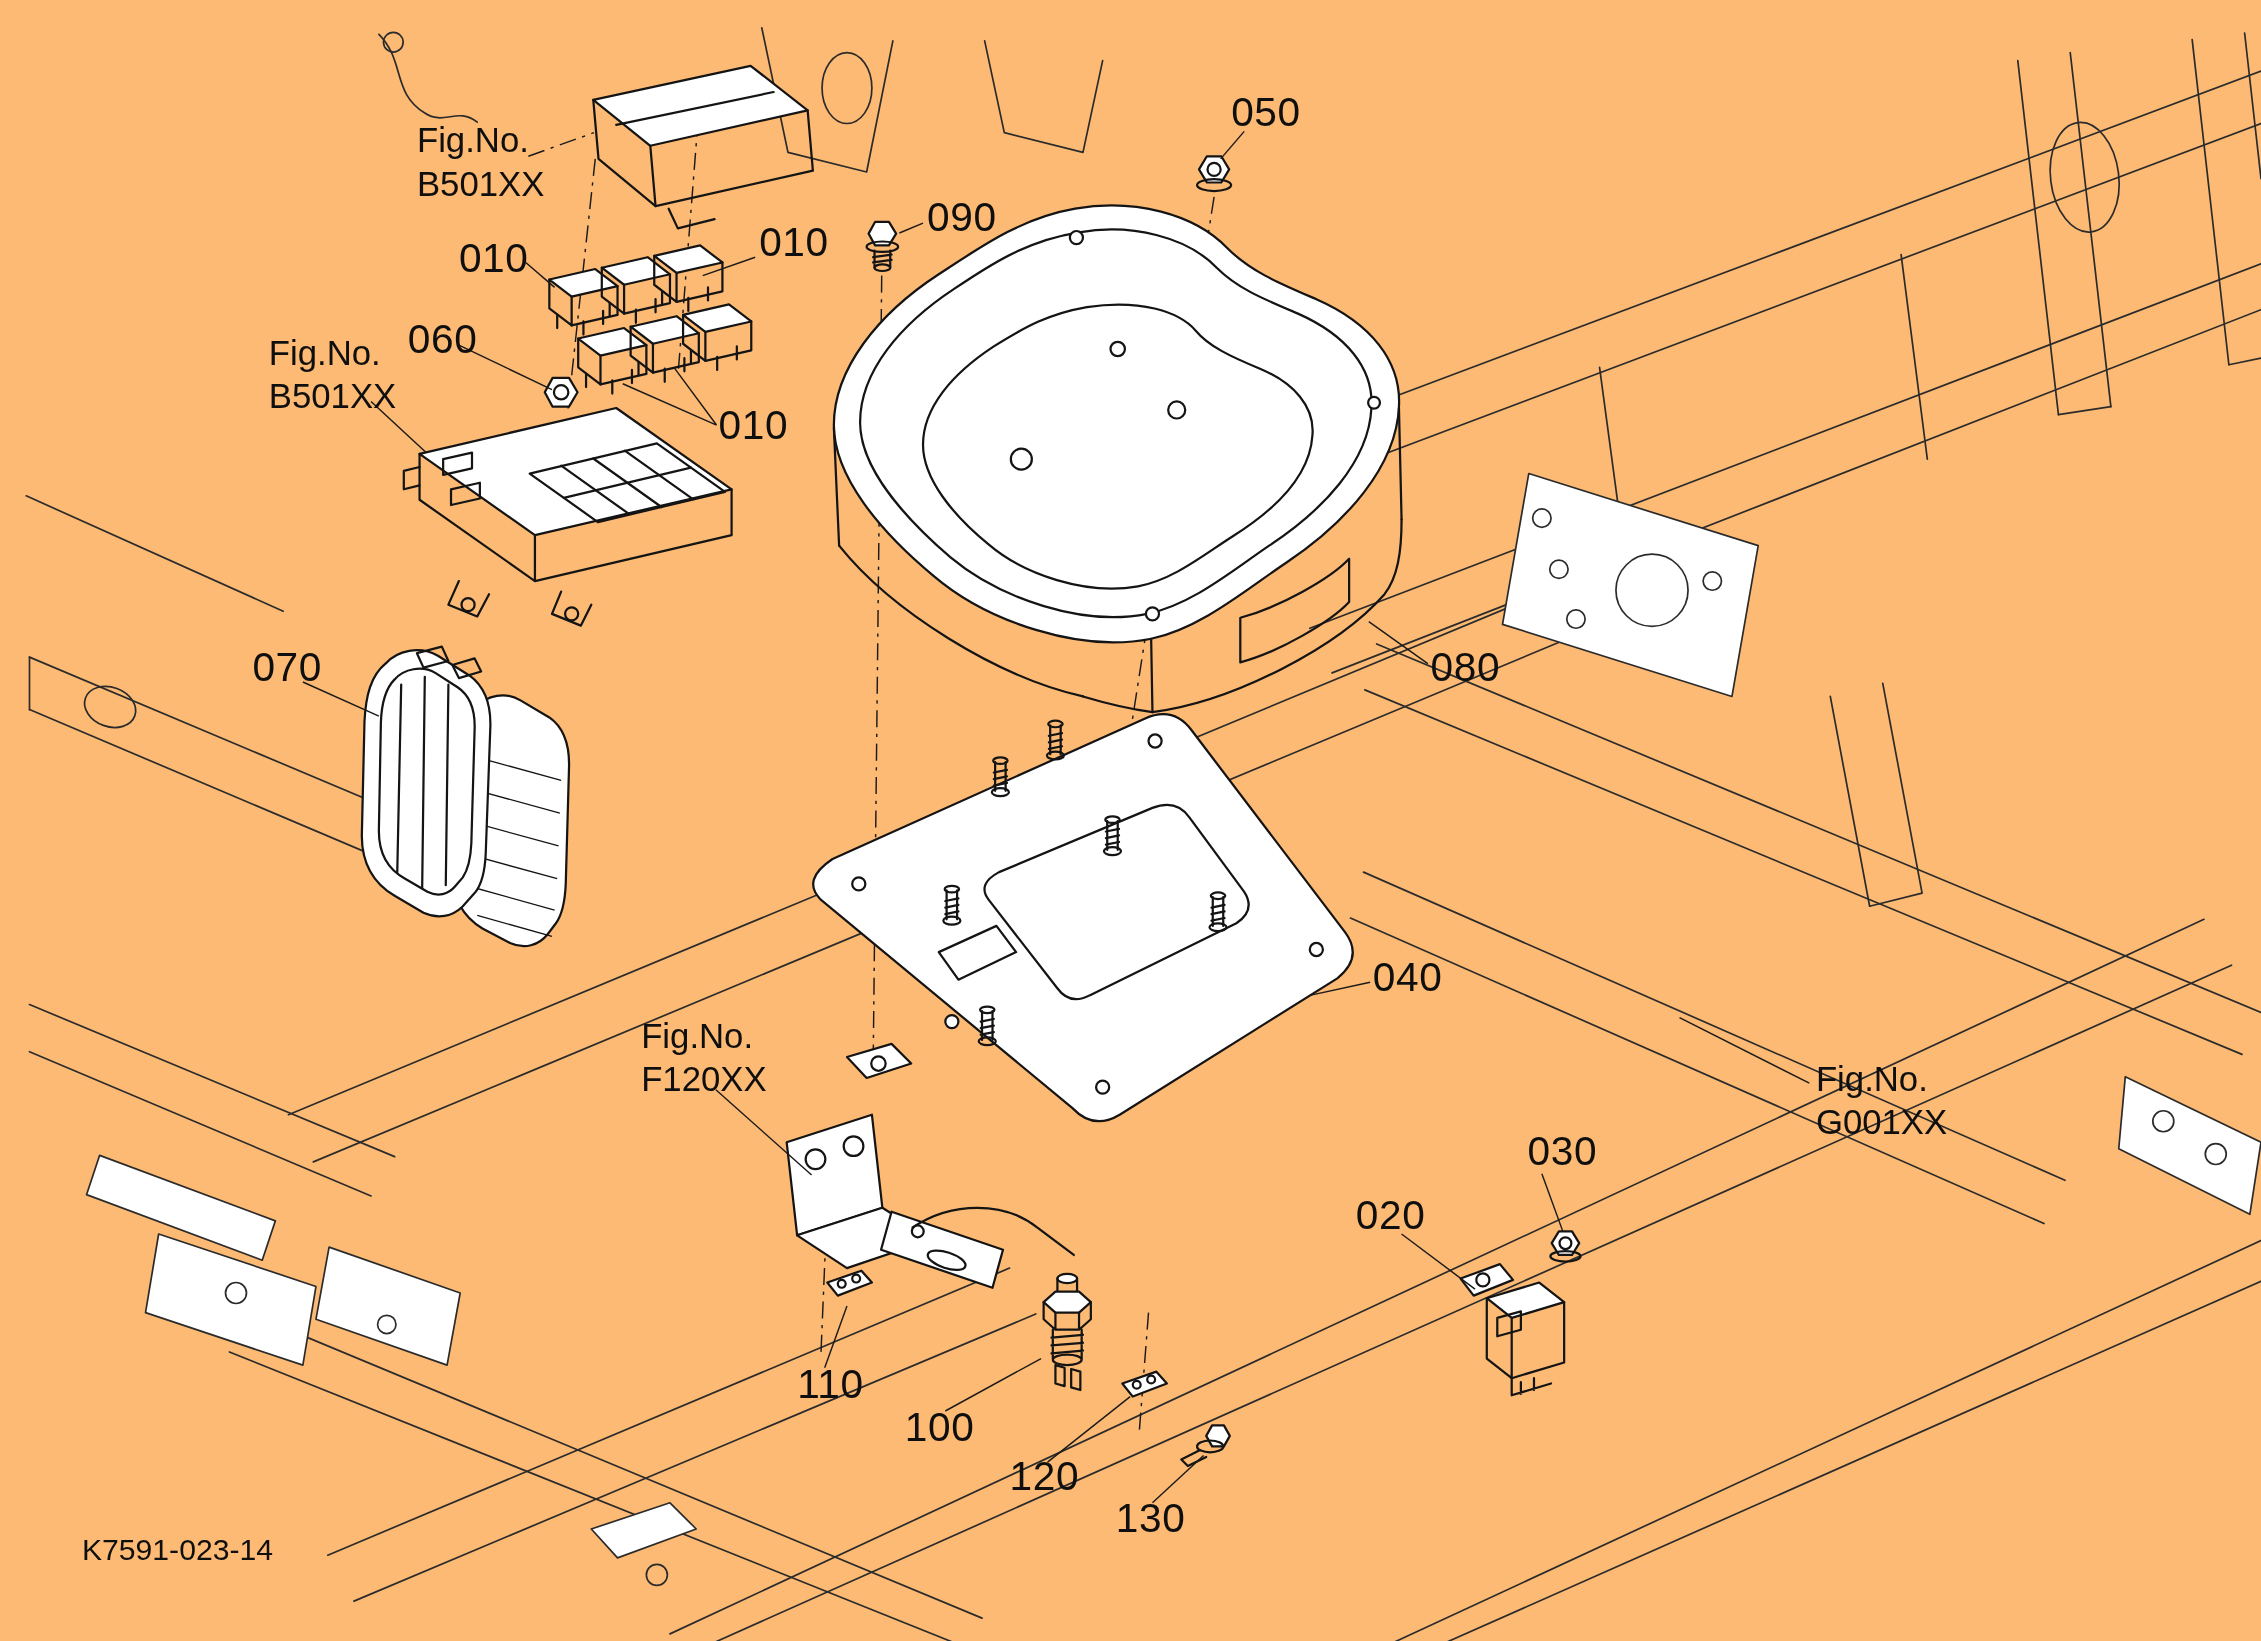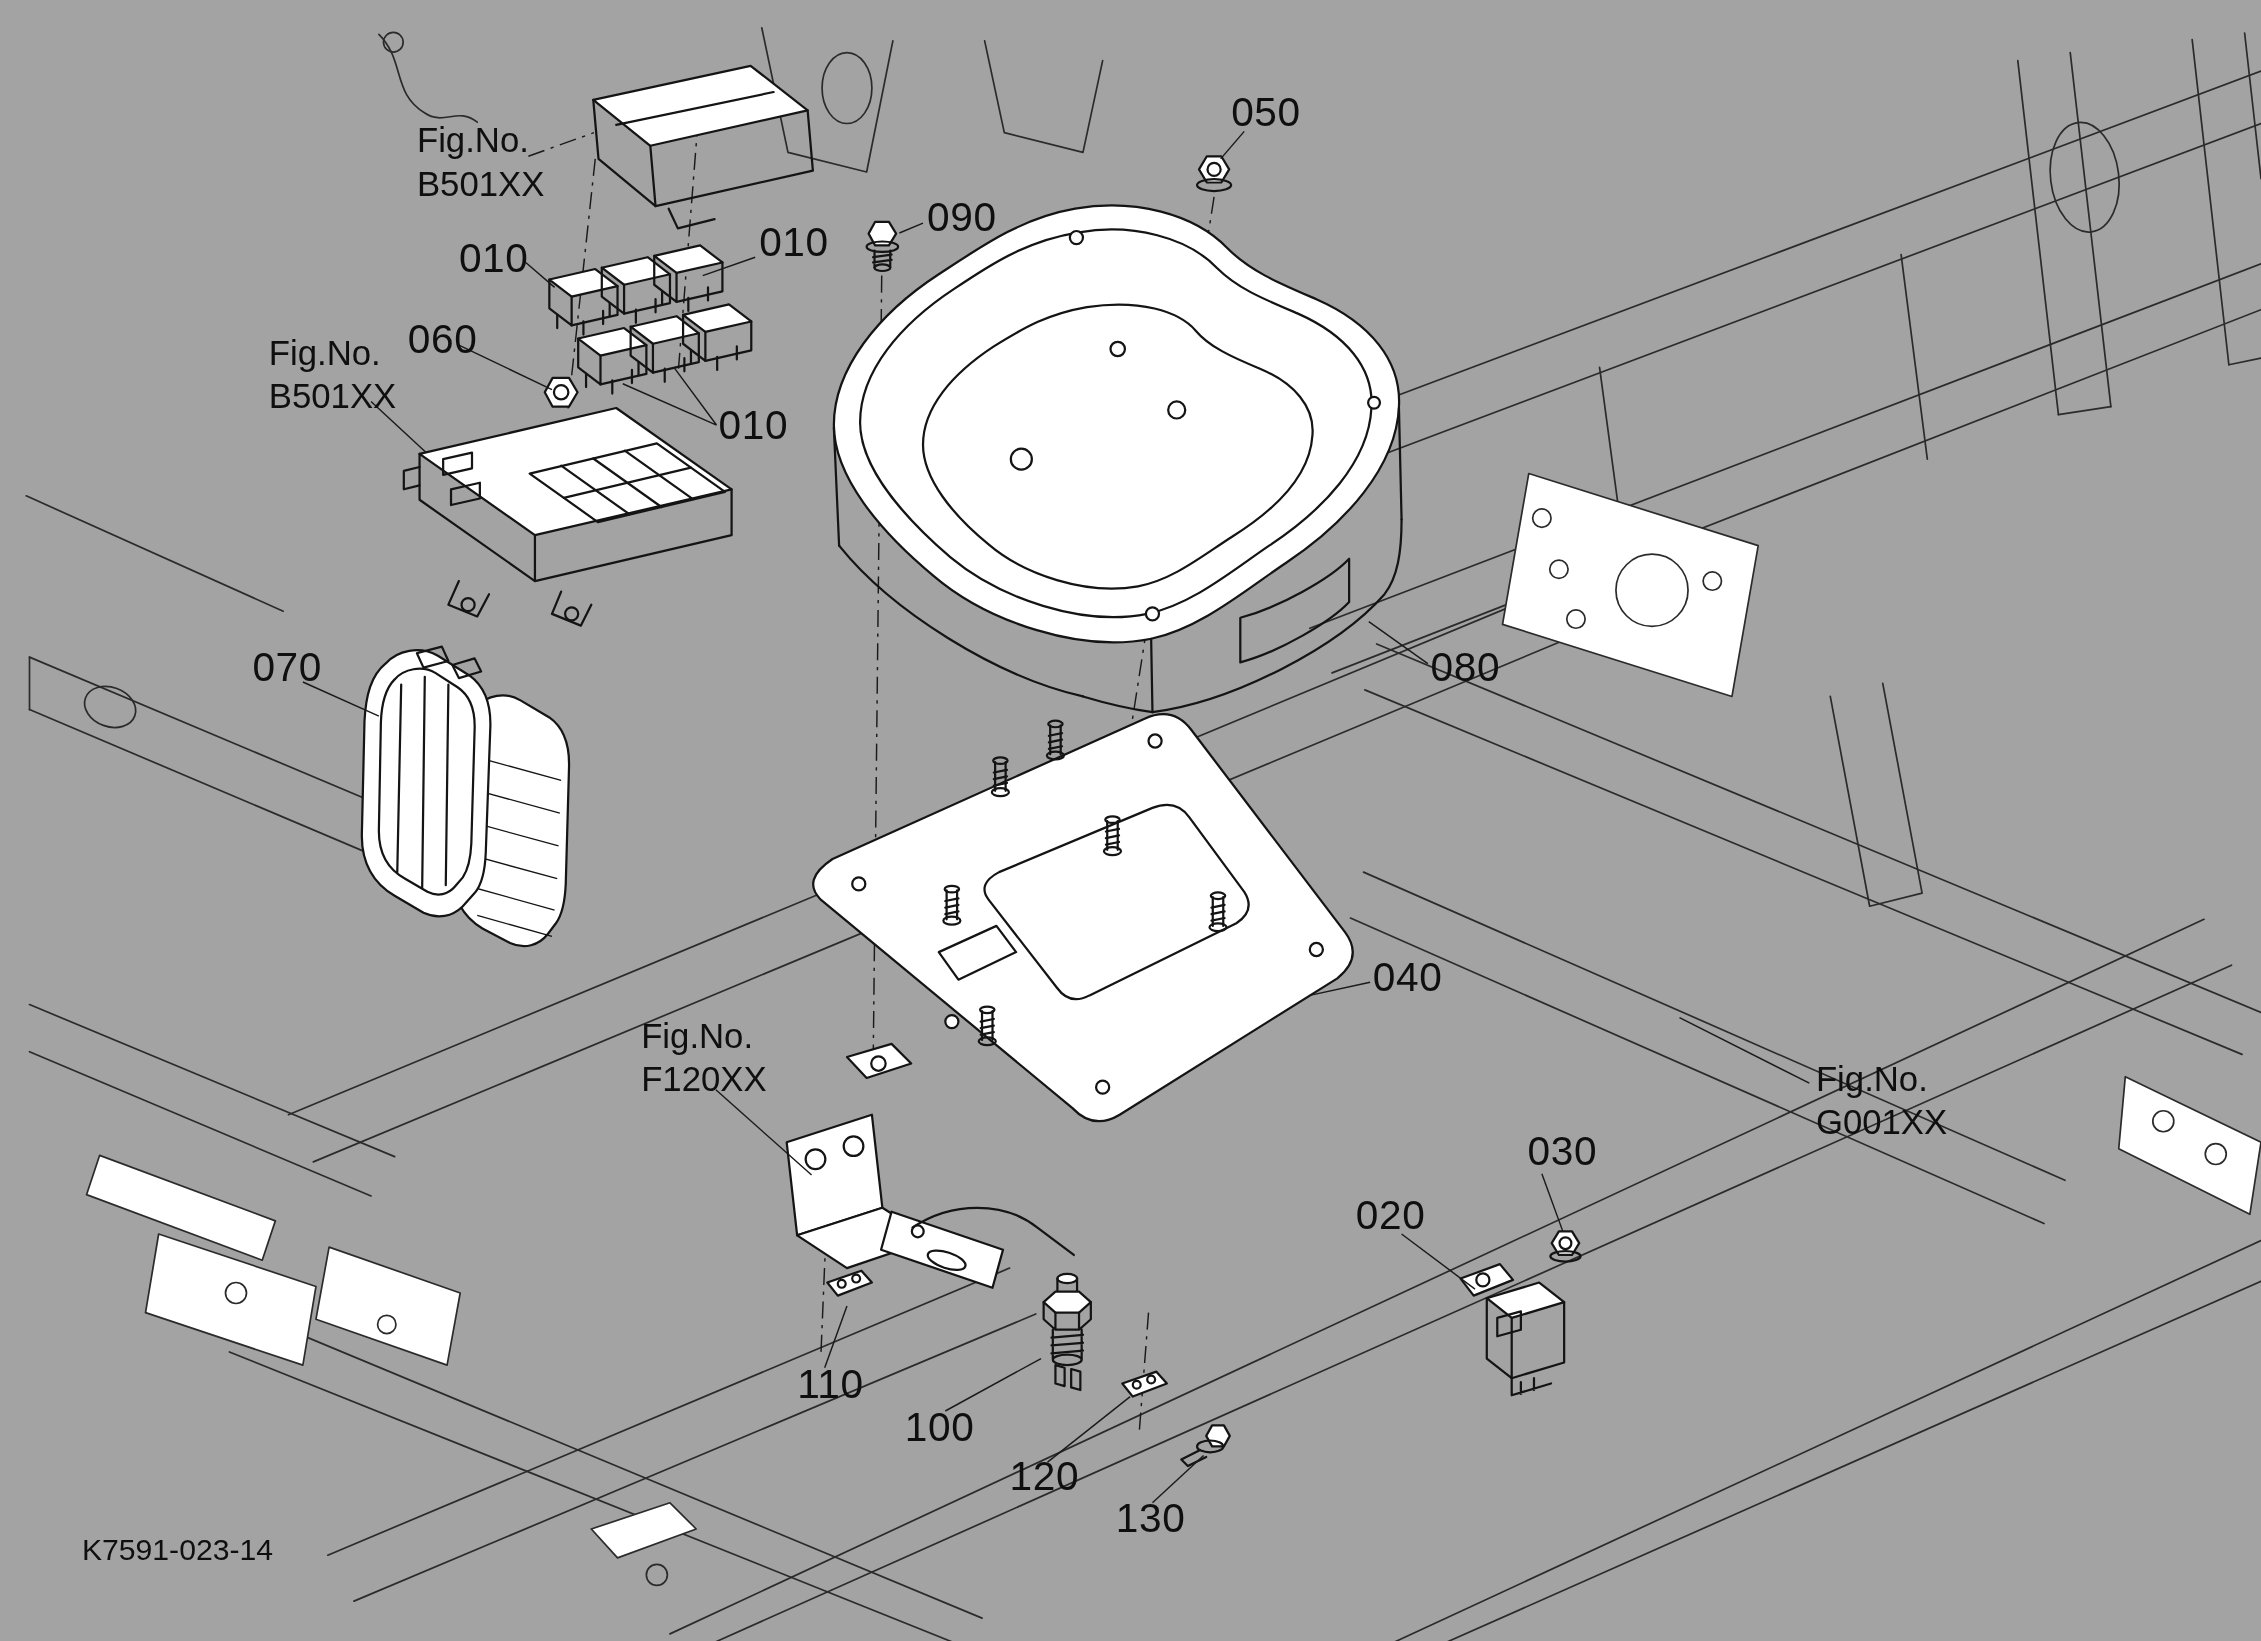--- a/index.html
+++ b/index.html
@@ -1,16 +1,16 @@
 <!DOCTYPE html>
 <html style="font-size:10.5px"><head>
 <meta charset="utf-8">
 <style>
   html,body{margin:0;padding:0;background:#ffffff;}
-  .stage{width:2261px;height:1642px;background:#a3a3a3;position:relative;overflow:hidden;}
+  .stage{width:2261px;height:1642px;background:#fdba74;position:relative;overflow:hidden;}
   svg{display:block;}
   .bg{stroke:#2b2b2b;stroke-width:2.6;fill:none;stroke-linecap:round;stroke-linejoin:round;}
   .bgf{stroke:#2b2b2b;stroke-width:2.6;fill:#ffffff;stroke-linejoin:round;}
   .p{stroke:#141414;stroke-width:3.4;fill:none;stroke-linecap:round;stroke-linejoin:round;}
   .pf{stroke:#141414;stroke-width:3.4;fill:#ffffff;stroke-linejoin:round;}
   .leader{stroke:#1a1a1a;stroke-width:2.2;fill:none;}
   .dashdot{stroke:#1a1a1a;stroke-width:2.2;fill:none;stroke-dasharray:26 10 5 10;}
   .hatch{stroke:#141414;stroke-width:2;fill:none;}
   text{font-family:"Liberation Sans","DejaVu Sans",sans-serif;fill:#0f0f0f;}
   .callout{font-size:62px;letter-spacing:1px;}

